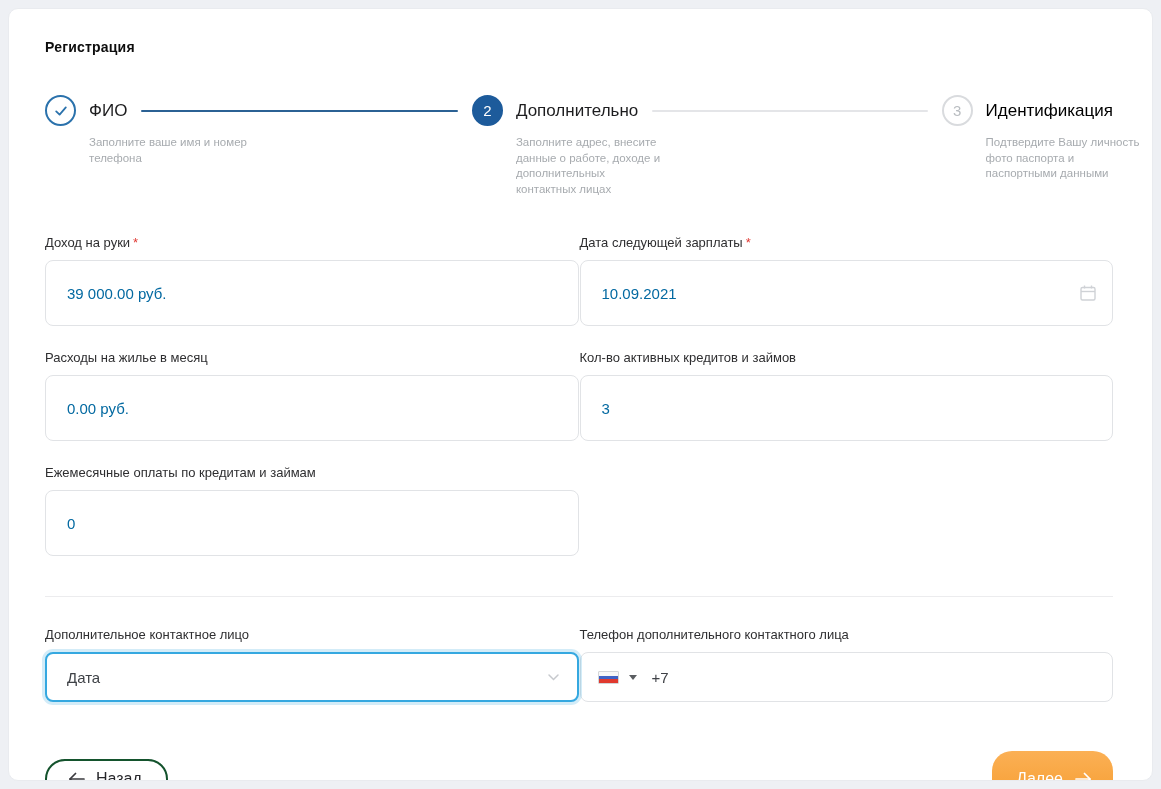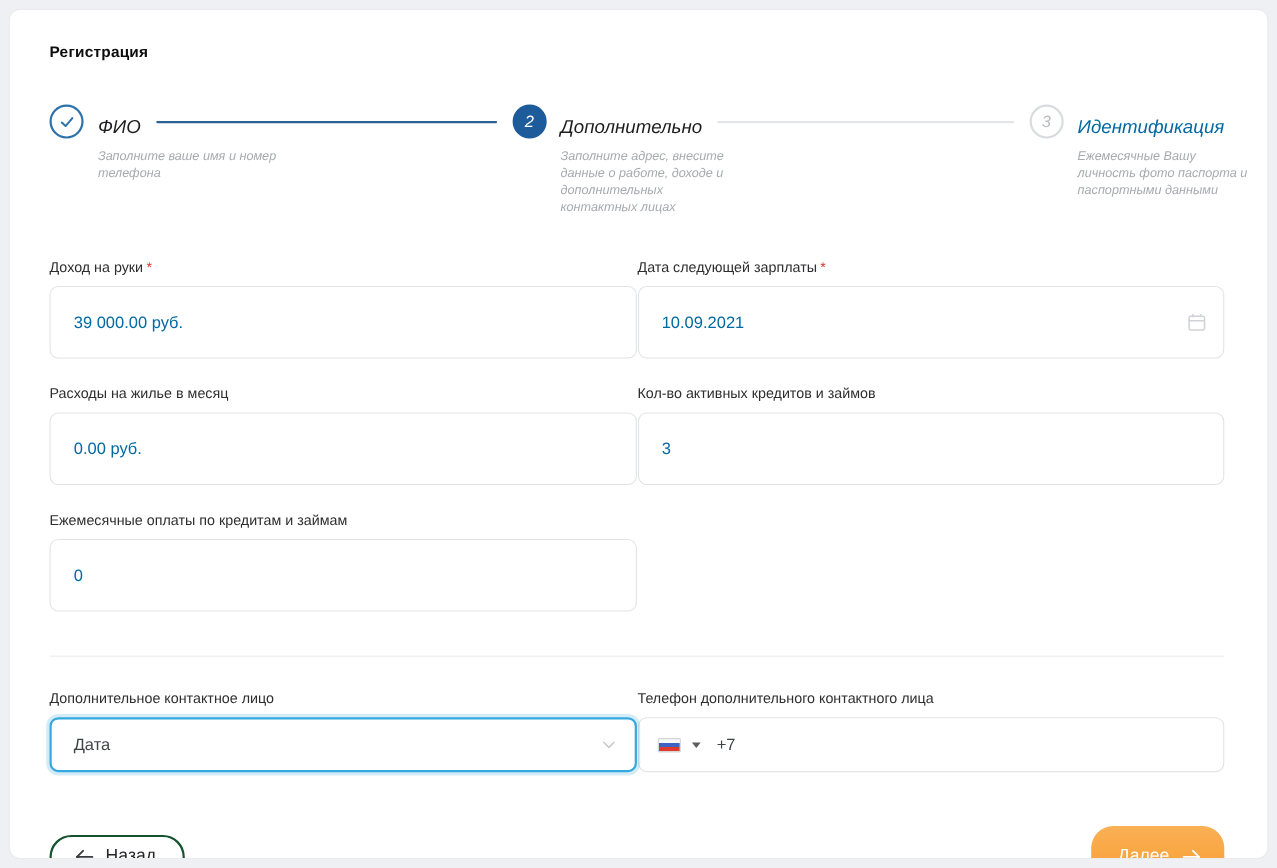--- a/index.html
+++ b/index.html
@@ -17,31 +17,31 @@
     padding:30px 39px 26px 36px;
     overflow:hidden;
   }
   .page-title {
     font-size:14px; font-weight:700; color:#0d0d0d;
     letter-spacing:.2px;
     margin-bottom:40px;
   }
   
   .stepper { display:flex; align-items:flex-start; min-height:118px; margin-bottom:22px; }
-  .step { position:relative; display:flex; align-items:flex-end; gap:13px; height:31px; flex-shrink:0;font-style:italic; }
+  .step { position:relative; display:flex; align-items:center; gap:13px; height:31px; flex-shrink:0; }
   .step-circle {
     width:31px; height:31px; border-radius:50%;
     display:flex; align-items:center; justify-content:center;
     font-size:15px; flex-shrink:0;
   }
   .step-circle.done { background:#fff; border:2px solid #2b72ac; }
   .step-circle.active { background:#1d5b9b; border:2px solid #1d5b9b; color:#ffffff; }
   .step-circle.pending { background:#fff; border:2px solid #d9dbde; color:#b9bdc1; }
   .step-title { font-size:17px; white-space:nowrap; color:#1d1d1f; }
-  .step-title.pending { color:#0369a1; }
+  .step-title.pending { color:#000000; }
   .step-desc {
     position:absolute; top:40px; left:44px; width:165px;
     font-size:11.5px; line-height:1.35; color:#a7abaf;
   }
   .connector { height:2px; margin-top:15px; border-radius:1px; }
   .connector.done { background:#2b6194; flex:1.15; margin-left:14px; margin-right:14px; }
   .connector.pending { background:#e4e5e8; flex:1; margin-left:14px; margin-right:14px; }
   
   .form-row {
     display:grid; grid-template-columns:1fr 1fr; column-gap:1px;
@@ -135,21 +135,21 @@
       <div class="step-circle active">2</div>
       <span class="step-title">Дополнительно</span>
       <div class="step-desc" style="width:150px;">Заполните адрес, внесите данные о работе, доходе и дополнительных контактных лицах</div>
     </div>
 
     <div class="connector pending"></div>
 
     <div class="step">
       <div class="step-circle pending">3</div>
       <span class="step-title pending">Идентификация</span>
-      <div class="step-desc" style="width:160px;">Ежемесячные Вашу личность фото паспорта и паспортными данными</div>
+      <div class="step-desc" style="width:160px;">Подтвердите Вашу личность фото паспорта и паспортными данными</div>
     </div>
 
   </div>
 
   <div class="form-row">
     <div>
       <label class="field-label">
         <span>Доход на руки</span><span class="required-star">*</span>
       </label>
       <div class="input-wrap">

